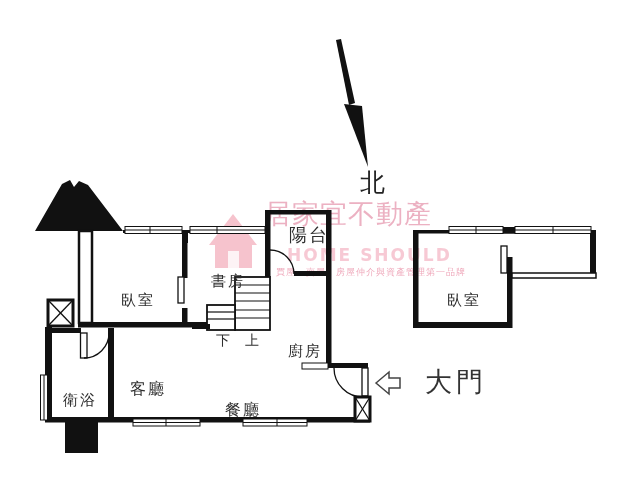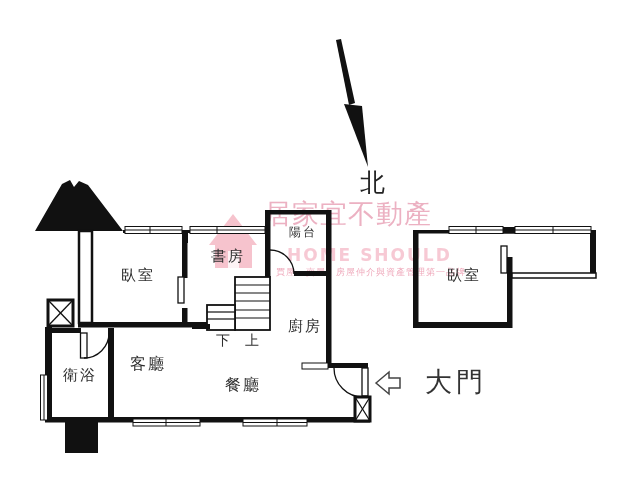--- a/index.html
+++ b/index.html
@@ -3,22 +3,22 @@
 <meta charset="utf-8">
 <style>
   html,body{margin:0;padding:0;background:#ffffff;}
   body{font-family:"DejaVu Sans","Liberation Sans",sans-serif;}
   .canvas{position:relative;width:637px;height:496px;background:#ffffff;overflow:hidden;}
   .layer{position:absolute;left:0;top:0;width:637px;height:496px;}
   .svg-layer{z-index:2;}
   .label-layer{z-index:3;pointer-events:none;}
   .wm-layer{z-index:1;}
   .lbl{position:absolute;color:#2e2e2e;white-space:nowrap;letter-spacing:2px;line-height:1;}
-  .lbl-room{font-size:15px;}
-  .lbl-balcony{font-size:12px;padding-left:7px;}
+  .lbl-room{font-size:15px;margin-top:25px;}
+  .lbl-balcony{font-size:18px;padding-left:7px;}
   .lbl-stair{font-size:14px;letter-spacing:0;}
   .lbl-north{font-size:25px;letter-spacing:0;color:#222;}
   .lbl-note{font-size:15px;letter-spacing:1px;color:#222;}
   .lbl-door{font-size:27px;letter-spacing:4px;color:#333;}
   .wm-zh{position:absolute;left:264px;top:196px;font-size:27px;letter-spacing:1px;color:#eaa9bc;opacity:.9;}
   .wm-en{position:absolute;left:287px;top:245px;font-size:17px;font-weight:bold;letter-spacing:2px;color:#f7c9d4;}
   .wm-tag{position:absolute;left:276px;top:266px;font-size:9px;letter-spacing:1px;color:#efa9bb;}
 </style>
 </head>
 <body>

